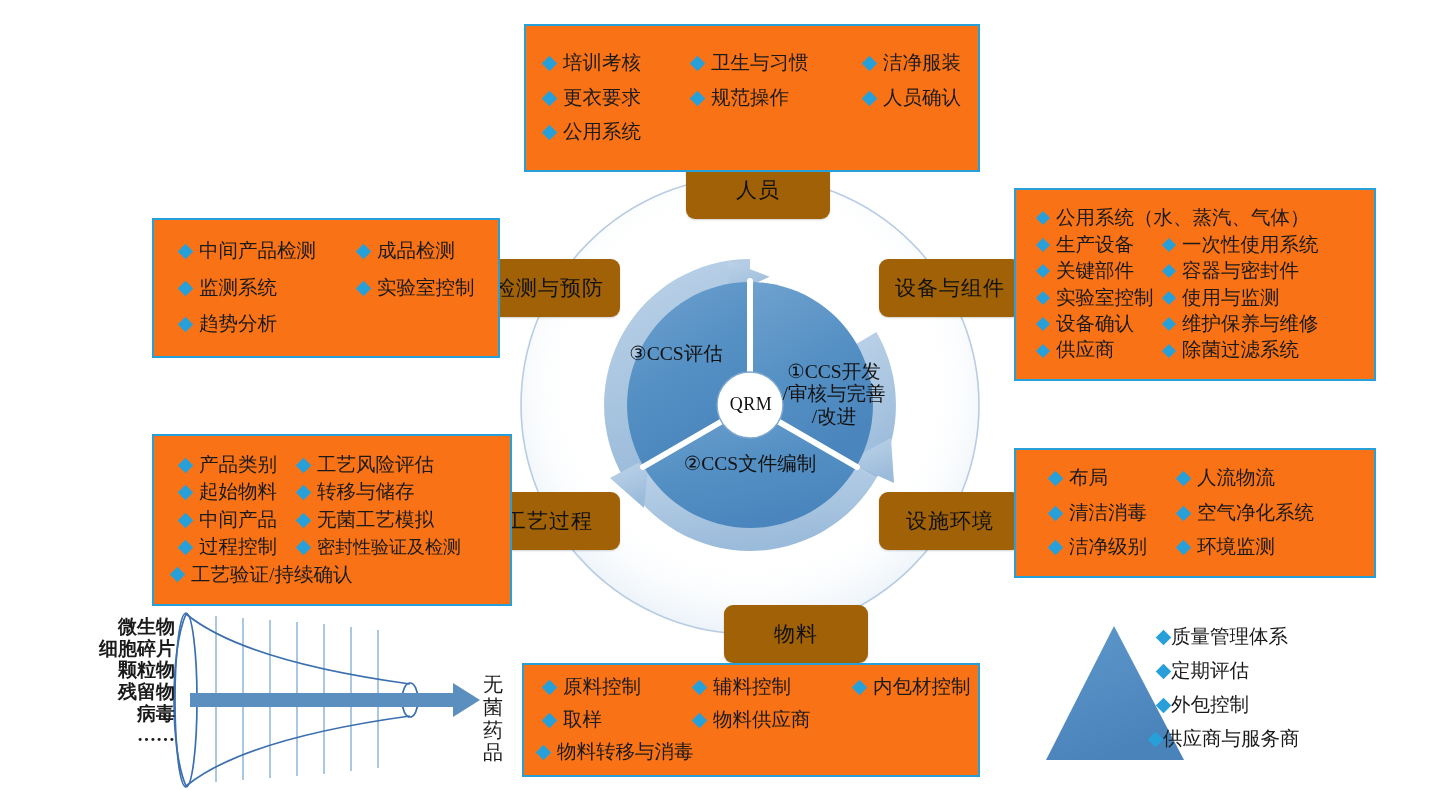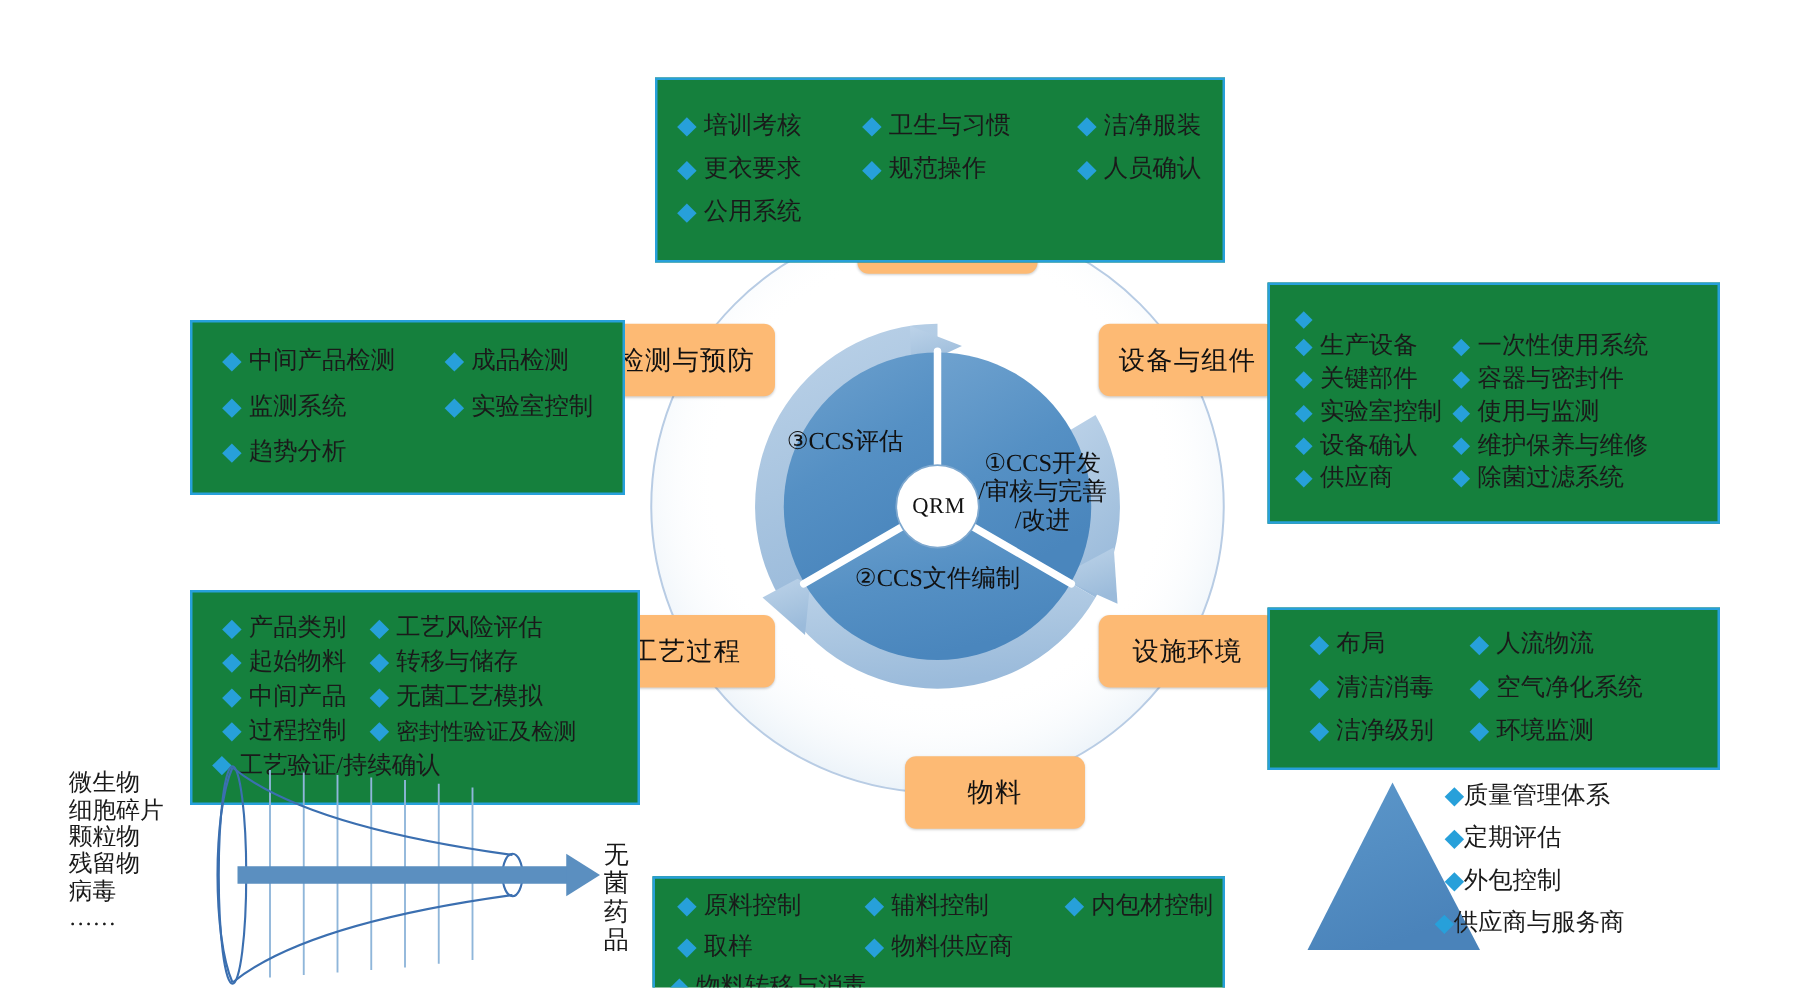--- a/index.html
+++ b/index.html
@@ -1,43 +1,43 @@
 <!DOCTYPE html>
 <html><head>
 <meta charset="utf-8">
 <style>
   html,body{margin:0;padding:0;background:#ffffff;}
   body{width:1442px;height:790px;position:relative;overflow:hidden;
        font-family:"Liberation Serif","DejaVu Serif",serif;color:#1a1a1a;}
 
   
-  .panel{position:absolute;border:2px solid #27a0da;background:#15803d;box-sizing:border-box;margin-top:38px;}
+  .panel{position:absolute;border:2px solid #27a0da;background:#f97316;box-sizing:border-box;}
   .panel .grid{display:grid;width:100%;height:100%;align-content:center;}
   .bullet-item{display:flex;align-items:center;gap:8px;font-size:19.5px;line-height:1.05;white-space:nowrap;}
   .dia{flex:0 0 auto;width:11px;height:11px;background:#27a0da;transform:rotate(45deg);display:inline-block;}
   .dia.sm{width:10px;height:10px;}
   .itxt{display:inline-block;}
 
   
-  .pill{position:absolute;background:#fdba74;border-radius:9px;
+  .pill{position:absolute;background:#a16207;border-radius:9px;
         display:flex;align-items:center;justify-content:center;
         font-size:21px;color:#111;letter-spacing:1px;
         box-shadow:0 1px 2px rgba(0,0,0,.18);}
 
   
   #wheel{position:absolute;left:498px;top:153px;width:504px;height:504px;}
   #wheel svg{display:block;}
 
   .seglabel{position:absolute;font-size:19.5px;line-height:1.15;color:#111;white-space:nowrap;text-align:center;}
   #qrmlabel{position:absolute;font-size:18px;letter-spacing:.5px;color:#111;}
 
   
   #funnel{position:absolute;left:78px;top:610px;width:440px;height:180px;}
   #funnel svg{display:block;}
-  .fl-left{position:absolute;right:0;top:0;font-size:19px;line-height:1.14;white-space:nowrap;}
+  .fl-left{position:absolute;right:0;top:0;text-align:right;font-size:19px;line-height:1.14;white-space:nowrap;font-weight:bold;}
   .fl-right{position:absolute;font-size:20px;line-height:1.14;text-align:left;}
 
   
   #tri{position:absolute;left:1040px;top:612px;width:330px;height:172px;}
   #tri svg{position:absolute;left:0;top:0;}
   .tri-list{position:absolute;left:118px;top:8px;}
   .tri-item{display:flex;align-items:center;gap:2px;font-size:19.5px;line-height:1.0;height:34px;white-space:nowrap;}
 </style>
 </head>
 <body>
@@ -174,20 +174,21 @@
         <span class="dia"></span>
         <span class="itxt">公用系统</span>
       </div>
   </div>
 </div>
 
 <div class="panel" style="left:1014px;top:188px;width:362px;height:193px;">
   <div class="grid" style="grid-template-columns:126px 1fr;row-gap:6px;padding:6px 0 6px 22px;box-sizing:border-box;">
     <div class="bullet-item" style="grid-column:1 / span 2;">
         <span class="dia sm"></span>
+        <span class="itxt">公用系统（水、蒸汽、气体）</span>
       </div>
     <div class="bullet-item">
         <span class="dia sm"></span>
         <span class="itxt">生产设备</span>
       </div>
     <div class="bullet-item">
         <span class="dia sm"></span>
         <span class="itxt">一次性使用系统</span>
       </div>
     <div class="bullet-item">

